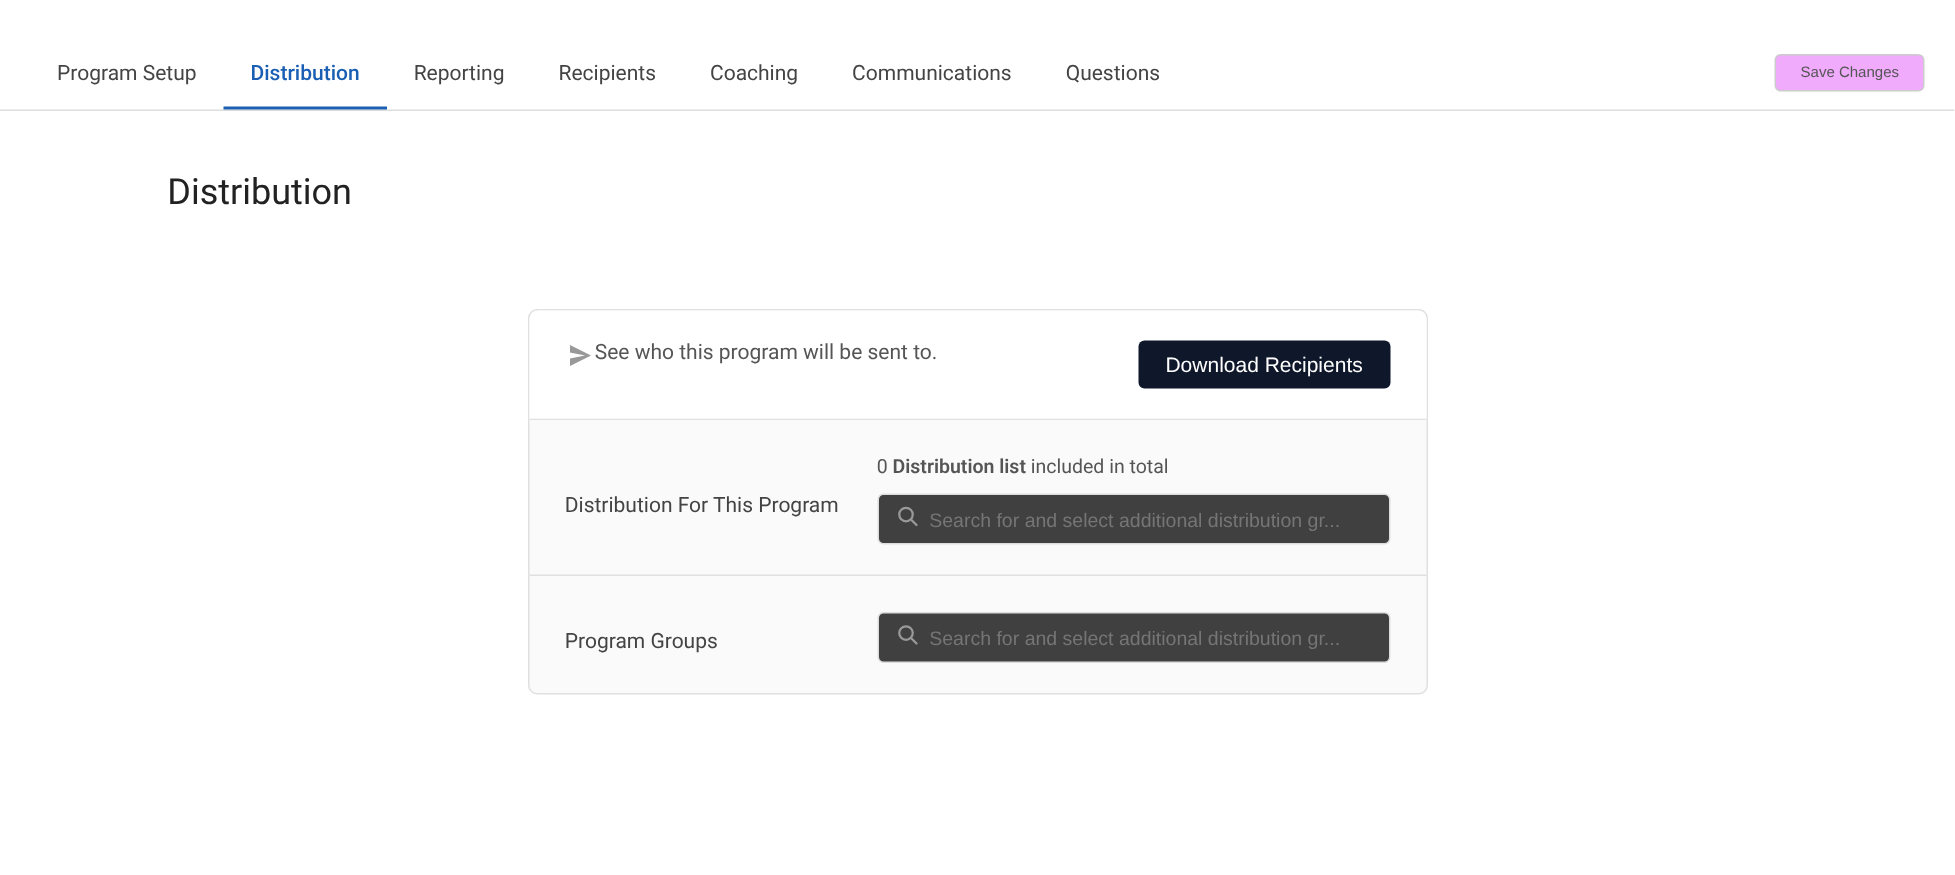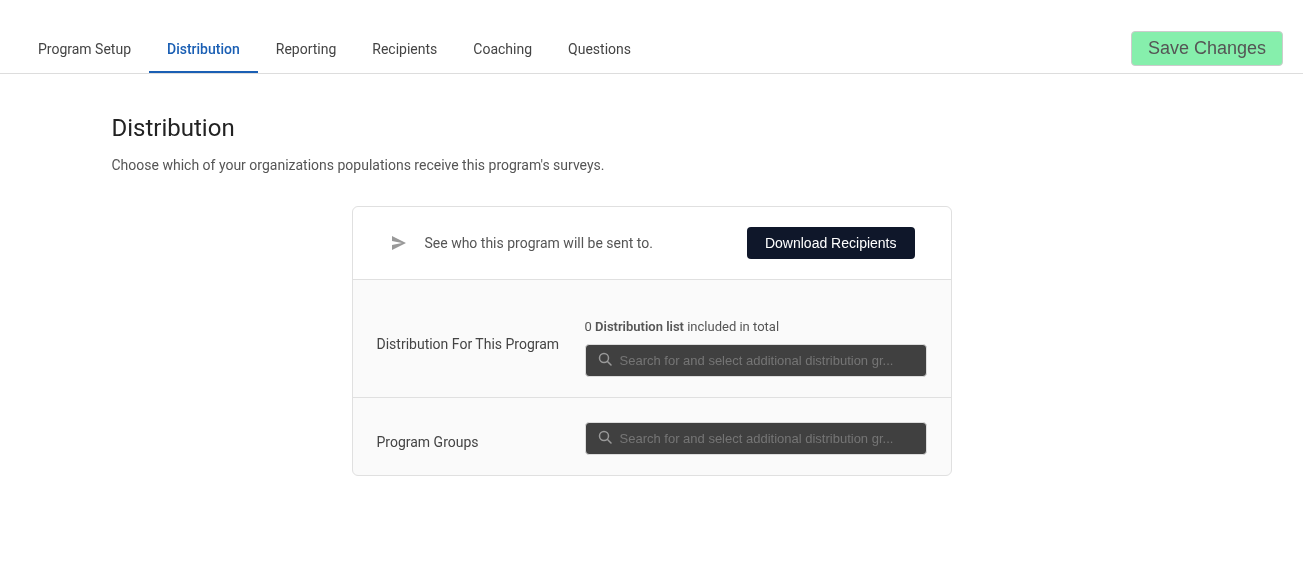--- a/index.html
+++ b/index.html
@@ -60,25 +60,25 @@
       left: 0;
       right: 0;
       height: 2px;
       background: #1a5fb4;
     }
 
     .nav-save-btn {
       margin-left: auto;
       padding: 6px 16px;
       border: 1px solid #ccc;
-      background: #86efac;
+      background: #f0abfc;
       color: #555;
       border-radius: 4px;
       cursor: pointer;
-      font-size: 18px;
+      font-size: 10px;
     }
 
     
     .main-content {
       padding: 40px 60px;
       max-width: 1200px;
       margin: 0 auto;
     }
 
     .page-title {
@@ -101,26 +101,25 @@
       border-radius: 6px;
       background: #fafafa;
       padding: 0;
       max-width: 600px;
       margin: 0 auto;
     }
 
     
     .recipients-row {
       display: flex;
-      align-items: center;
-      padding: 20px 36px;
+      align-items: flex-start;
+      padding: 20px 24px;
       background: #fff;
       border-radius: 6px 6px 0 0;
       border-bottom: 1px solid #e0e0e0;
-      gap: 16px;
     }
 
     .send-icon {
       color: #888;
       font-size: 18px;
       display: flex;
       align-items: center;
       flex-shrink: 0;
     }
 
@@ -168,21 +167,20 @@
     }
 
     .dist-controls {
       flex: 1;
     }
 
     .dist-count {
       font-size: 13px;
       color: #555;
       margin-bottom: 10px;
-      margin-top: 15px;
     }
 
     .dist-count strong {
       font-weight: 600;
     }
 
     .search-box {
       display: flex;
       align-items: center;
       border: 1px solid #ddd;
@@ -210,29 +208,30 @@
 </head>
 <body>
 
 <nav class="nav-bar">
   <div class="nav-tabs">
     <a class="nav-tab">Program Setup</a>
     <a class="nav-tab active">Distribution</a>
     <a class="nav-tab">Reporting</a>
     <a class="nav-tab">Recipients</a>
     <a class="nav-tab">Coaching</a>
+    <a class="nav-tab">Communications</a>
     <a class="nav-tab">Questions</a>
   </div>
   <button class="nav-save-btn">Save Changes</button>
 </nav>
 
 <div class="main-content">
   <h1 class="page-title">Distribution</h1>
   <p class="page-description">
-    <span>Choose which of your organizations populations receive this program's surveys.</span><br>
+    <br>
   </p>
 
   <div class="card">
 
     <div class="recipients-row">
       <span class="send-icon">
         <svg width="20" height="20" viewBox="0 0 20 20" fill="none" xmlns="http://www.w3.org/2000/svg">
           <path d="M3 3L17 10L3 17V12L13 10L3 8V3Z" fill="#999"></path>
         </svg>
       </span>

